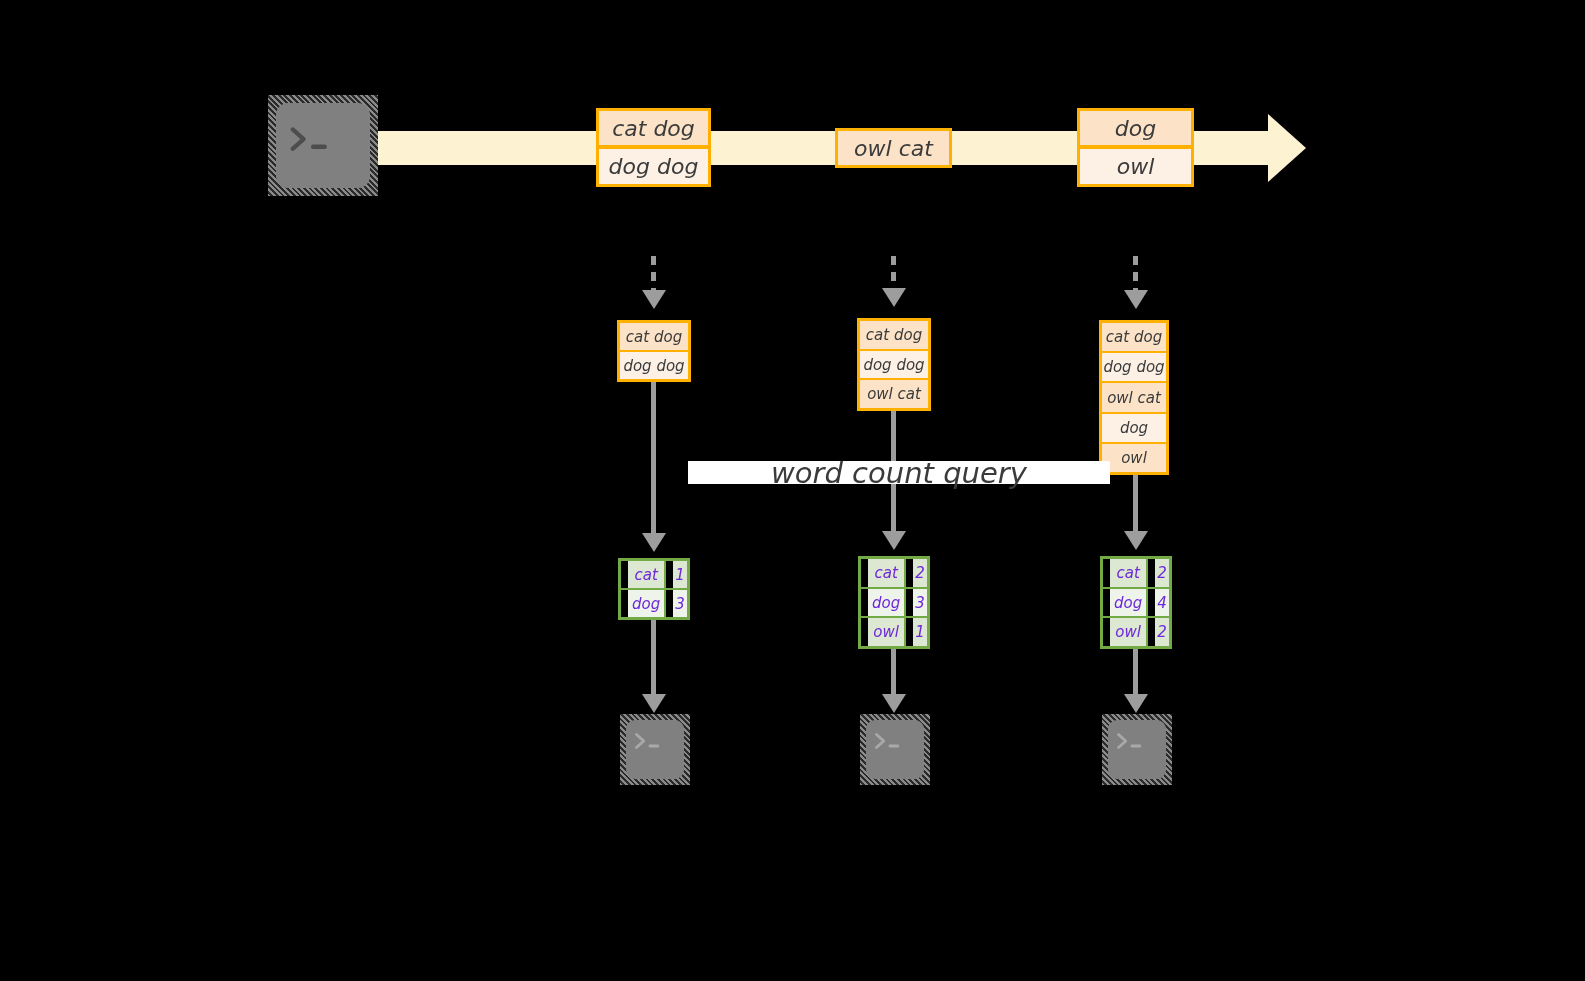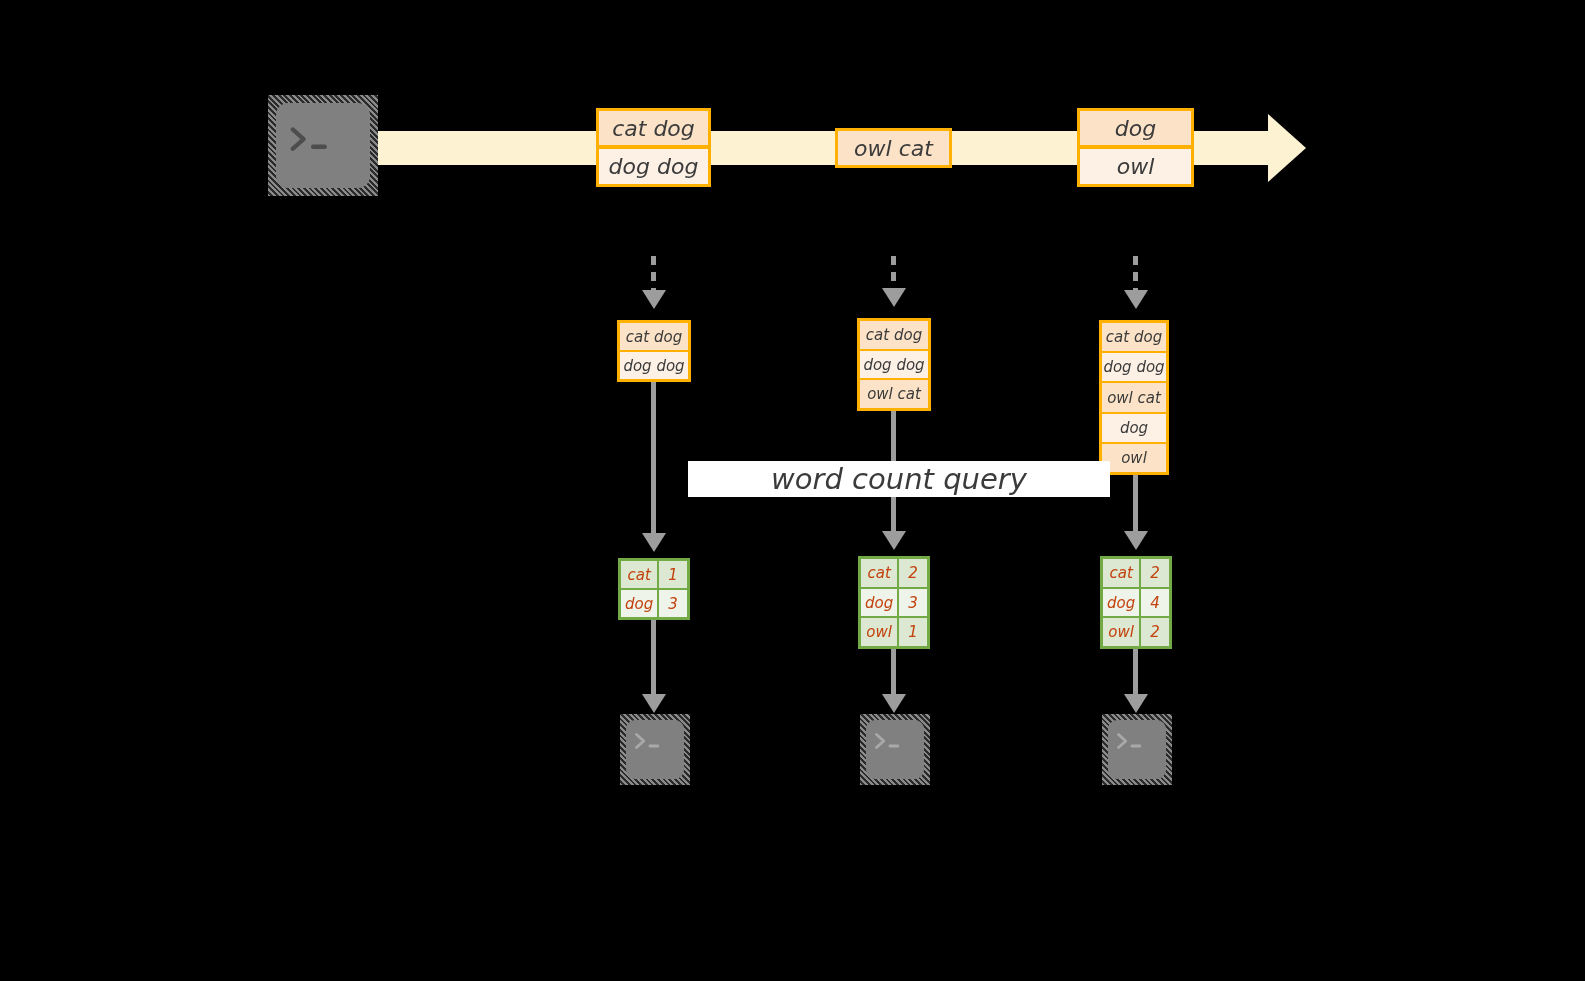--- a/index.html
+++ b/index.html
@@ -34,22 +34,22 @@
     background:#fce3c8;color:#3b3b3b;white-space:nowrap;
     border-bottom:2px solid #ffb000;box-sizing:border-box;}
   .stack .srow:last-child{border-bottom:none;}
   .stack .srow.alt{background:#fdf1e6;}
 
   
   .tbl{position:absolute;box-sizing:border-box;border:3px solid #72ab46;
     display:flex;flex-direction:column;}
   .tbl .trow{flex:1 1 auto;display:flex;border-bottom:2px solid #72ab46;box-sizing:border-box;}
   .tbl .trow:last-child{border-bottom:none;}
-  .tbl .tc{display:flex;align-items:center;justify-content:center;color:#c2410c;
-    background:#dde8d3;box-sizing:border-box;}
+  .tbl .tc{display:flex;align-items:center;justify-content:center;color:#6d28d9;
+    background:#dde8d3;box-sizing:border-box;margin-left:7px;}
   .tbl .tc.k{flex:0 0 58%;border-right:2px solid #72ab46;}
   .tbl .tc.v{flex:1 1 auto;}
   .tbl .trow.alt .tc{background:#eff4eb;}
 
   
   .vline{position:absolute;background:#9d9d9d;width:5px;}
   .vdash{position:absolute;width:5px;
     background:repeating-linear-gradient(to bottom,#9d9d9d 0 9px,transparent 9px 16px);}
   .vhead{position:absolute;width:0;height:0;border-style:solid;
     border-width:19px 12px 0 12px;border-color:#9d9d9d transparent transparent transparent;}
@@ -143,21 +143,21 @@
 
   <div class="vline" style="left:651px;top:382px;height:153px;"></div>
   <div class="vhead" style="left:642px;top:533px;"></div>
 
   <div class="vline" style="left:891px;top:411px;height:122px;"></div>
   <div class="vhead" style="left:882px;top:531px;"></div>
 
   <div class="vline" style="left:1133px;top:475px;height:58px;"></div>
   <div class="vhead" style="left:1124px;top:531px;"></div>
 
-  <div class="qband" style="left:688px;top:461px;width:422px;height:36px;font-size:29px;">
+  <div class="qband" style="left:688px;top:461px;width:422px;height:23px;font-size:29px;">
     <span>word count query</span>
   </div>
 
   <div class="tbl" style="left:618px;top:558px;width:72px;height:62px;font-size:15px;">
     <div class="trow">
       <div class="tc k">cat</div>
       <div class="tc v">1</div>
     </div>
     <div class="trow alt">
       <div class="tc k">dog</div>

